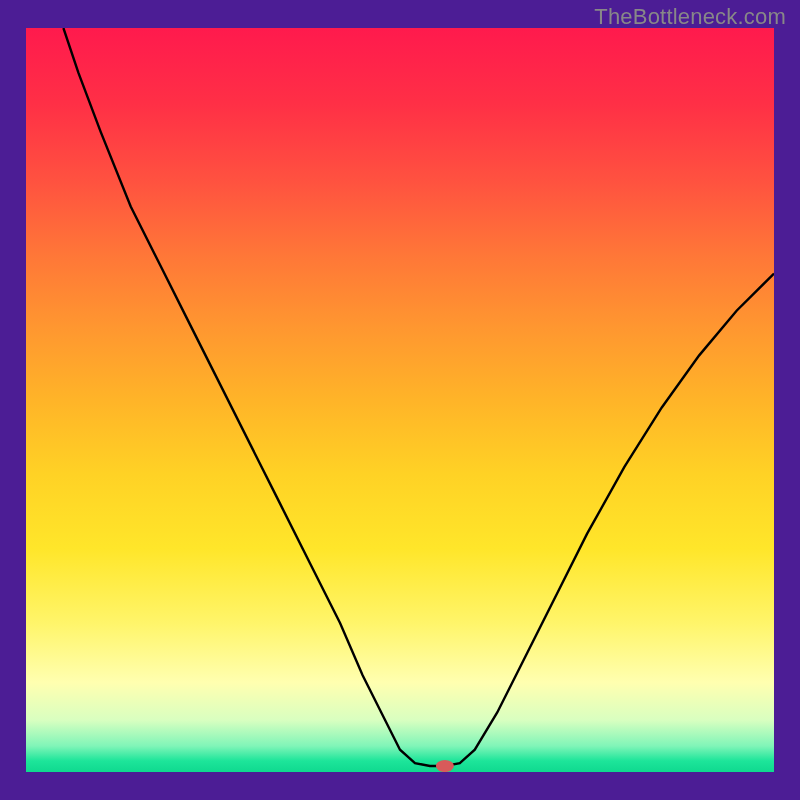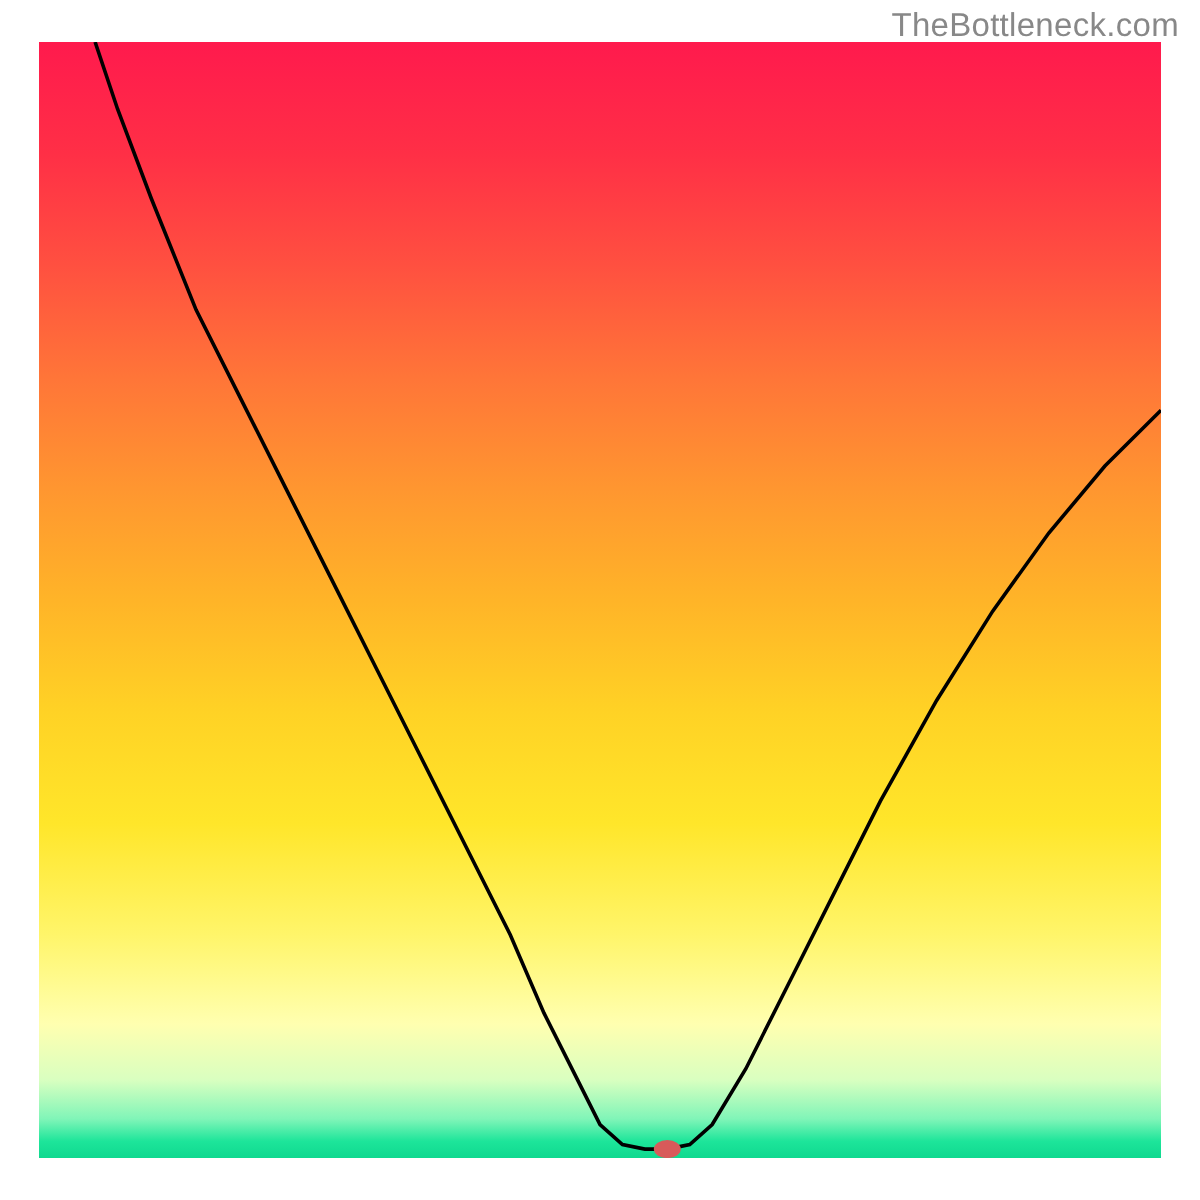--- a/index.html
+++ b/index.html
@@ -8,21 +8,21 @@
     width: 800px;
     height: 800px;
     background: #000;
     overflow: hidden;
     font-family: Arial, sans-serif;
   }
   .container {
     position: relative;
     width: 800px;
     height: 800px;
-    background: #ffffff;
+    background: #4c1d95;
   }
   .watermark {
     position: absolute;
     top: 4px;
     right: 14px;
     color: #888;
     font-size: 22px;
     font-weight: 500;
     z-index: 10;
     letter-spacing: 0.2px;

